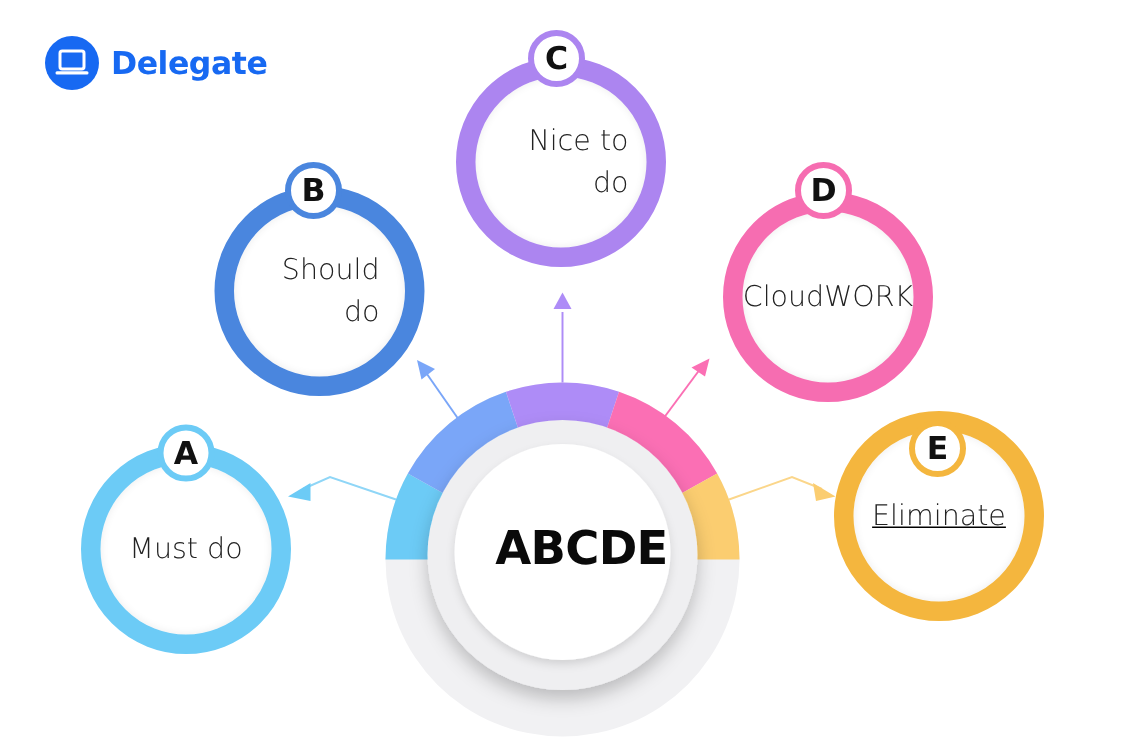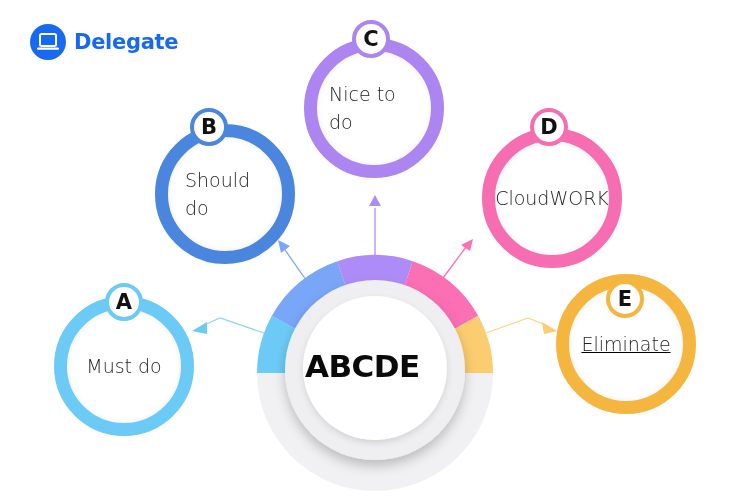--- a/index.html
+++ b/index.html
@@ -7,28 +7,28 @@
     width: 750px; height: 500px; background: #ffffff; position: relative; overflow: hidden;
     font-family: "DejaVu Sans", sans-serif;
   }
   .logo { position: absolute; left: 30px; top: 24px; display: flex; align-items: center; }
   .logo-icon { width: 36px; height: 36px; border-radius: 50%; background: #1769f2; position: relative; }
   .logo-text { margin-left: 8px; font-family: "DejaVu Sans", sans-serif; font-weight: bold; font-size: 21px; color: #1769f2; letter-spacing: -0.3px; }
 
   svg.diagram { position: absolute; left: 0; top: 0; }
 
   .bubble { position: absolute; border-radius: 50%; background: #ffffff; box-sizing: border-box;
-    display: flex; align-items: center; justify-content: center; text-align: left;
+    display: flex; align-items: center; justify-content: center; text-align: right;
     box-shadow: inset 0 0 6px rgba(0,0,0,0.08); }
   .bubble-label { font-family: "DejaVu Sans", sans-serif; font-size: 19px; color: #222; line-height: 1.5; white-space: pre-line; font-weight: 300; }
   .badge { position: absolute; width: 38px; height: 38px; border-radius: 50%; background: #fff; box-sizing: border-box;
     display: flex; align-items: center; justify-content: center;
     font-family: "DejaVu Sans", sans-serif; font-weight: bold; font-size: 21px; color: #111; }
 
-  .center-label { position: absolute; left: 305px; top: 348px; width: 140px; text-align: left;
+  .center-label { position: absolute; left: 305px; top: 348px; width: 140px; text-align: right;
     font-family: "DejaVu Sans", sans-serif; font-weight: bold; font-size: 31px; color: #0a0a0a; letter-spacing: -0.5px; }
 </style>
 </head>
 <body>
 
 <div class="logo">
   <div class="logo-icon">
     <svg width="36" height="36" viewBox="0 0 36 36">
       <rect x="10" y="10" width="16" height="12" rx="1.5" fill="none" stroke="#fff" stroke-width="2"></rect>
       <rect x="7" y="23.5" width="22" height="2.2" rx="1" fill="#fff"></rect>
@@ -80,21 +80,21 @@
     <polyline points="486,333 528,318 548,326" stroke="#fbd68a" stroke-width="1.3"></polyline>
     <polygon points="557,331 542,322 544,334" fill="#fbcd70"></polygon>
   </g>
 </svg>
 
 <div class="bubble" style="left:54px; top:296px; width:140px; height:140px; border:13px solid #6ccbf6;">
   <span class="bubble-label">Must do</span>
 </div>
 <div class="badge" style="left:105px; top:283px; border:4px solid #6ccbf6;">A</div>
 
-<div class="bubble" style="left:155px; top:124px; width:140px; height:140px; border:13px solid #4a86de;">
+<div class="bubble" style="left:143px; top:124px; width:140px; height:140px; border:13px solid #4a86de;">
   <span class="bubble-label" style="width:80px;">Should do</span>
 </div>
 <div class="badge" style="left:190px; top:108px; border:4px solid #4a86de;">B</div>
 
 <div class="bubble" style="left:304px; top:38px; width:140px; height:140px; border:13px solid #ac85f0;">
   <span class="bubble-label" style="width:90px;">Nice to do</span>
 </div>
 <div class="badge" style="left:352px; top:20px; border:4px solid #ac85f0;">C</div>
 
 <div class="bubble" style="left:482px; top:128px; width:140px; height:140px; border:13px solid #f66db1;">

